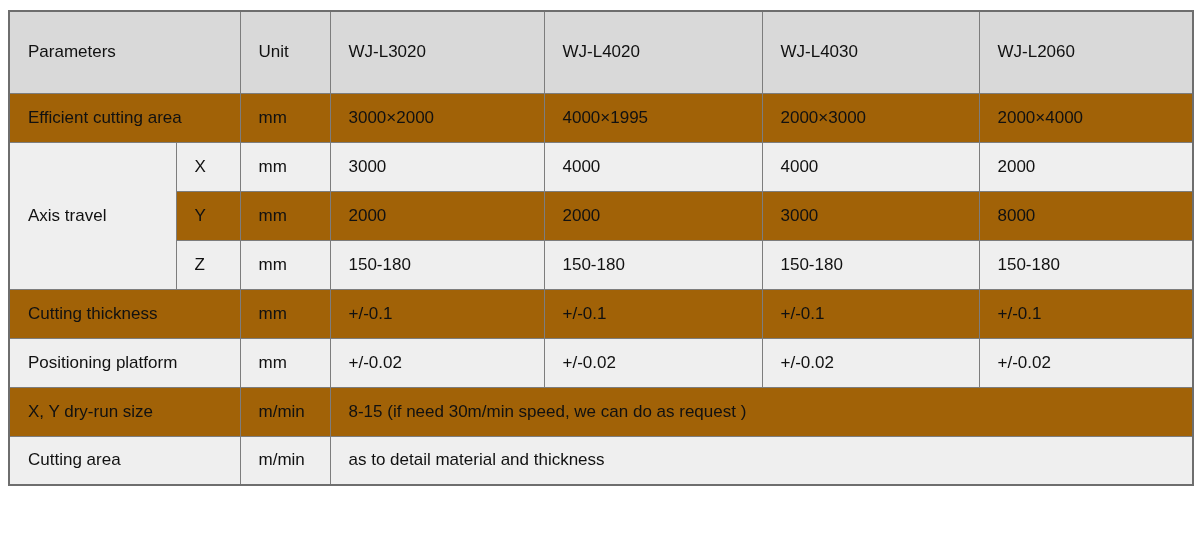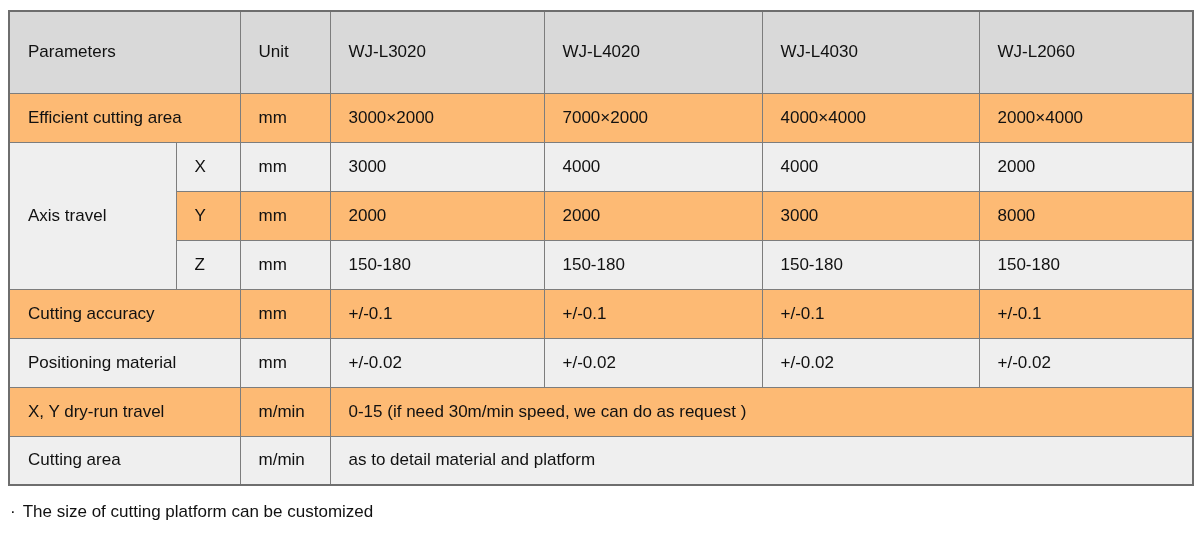--- a/index.html
+++ b/index.html
@@ -34,21 +34,21 @@
   }
   table.specs thead tr {
     height: 82px;
   }
   table.specs thead th {
     background: #d9d9d9;
   }
   table.specs tbody tr {
     height: 49px;
   }
-  tr.row-white td { background: #fdba74; }
+  tr.row-white td { background: #a16207; }
   tr.row-gray  td { background: #efefef; }
   td.merged-gray { background: #efefef !important; margin-top: 11px; }
   .footnote {
     margin: 16px 0 0 2px;
     font-size: 17px;
     color: #111111;
   }
   .footnote .bullet {
     display: inline-block;
     margin-right: 7px;
@@ -77,22 +77,22 @@
         <th>WJ-L4020</th>
         <th>WJ-L4030</th>
         <th>WJ-L2060</th>
       </tr>
     </thead>
     <tbody>
       <tr class="row-white">
         <td colspan="2">Efficient cutting area</td>
         <td>mm</td>
         <td>3000×2000</td>
-        <td>7000×2000</td>
-        <td>4000×4000</td>
+        <td>4000×1995</td>
+        <td>2000×3000</td>
         <td>2000×4000</td>
       </tr>
 
       <tr class="row-gray">
         <td rowspan="3" class="merged-gray">Axis travel</td>
         <td>X</td>
         <td>mm</td>
         <td>3000</td>
         <td>4000</td>
         <td>4000</td>
@@ -111,48 +111,45 @@
       <tr class="row-gray">
         <td>Z</td>
         <td>mm</td>
         <td>150-180</td>
         <td>150-180</td>
         <td>150-180</td>
         <td>150-180</td>
       </tr>
 
       <tr class="row-white">
-        <td colspan="2">Cutting accuracy</td>
+        <td colspan="2">Cutting thickness</td>
         <td>mm</td>
         <td>+/-0.1</td>
         <td>+/-0.1</td>
         <td>+/-0.1</td>
         <td>+/-0.1</td>
       </tr>
 
       <tr class="row-gray">
-        <td colspan="2">Positioning material</td>
+        <td colspan="2">Positioning platform</td>
         <td>mm</td>
         <td>+/-0.02</td>
         <td>+/-0.02</td>
         <td>+/-0.02</td>
         <td>+/-0.02</td>
       </tr>
 
       <tr class="row-white">
-        <td colspan="2">X, Y dry-run travel</td>
+        <td colspan="2">X, Y dry-run size</td>
         <td>m/min</td>
-        <td colspan="4">0-15 (if need 30m/min speed, we can do as request )</td>
+        <td colspan="4">8-15 (if need 30m/min speed, we can do as request )</td>
       </tr>
 
       <tr class="row-gray">
         <td colspan="2">Cutting area</td>
         <td>m/min</td>
-        <td colspan="4">as to detail material and platform</td>
+        <td colspan="4">as to detail material and thickness</td>
       </tr>
     </tbody>
   </table>
 
-  <div class="footnote">
-    <span class="bullet">·</span><span>The size of cutting platform can be customized</span>
-  </div>
 
 </div>
 
 </body></html>

